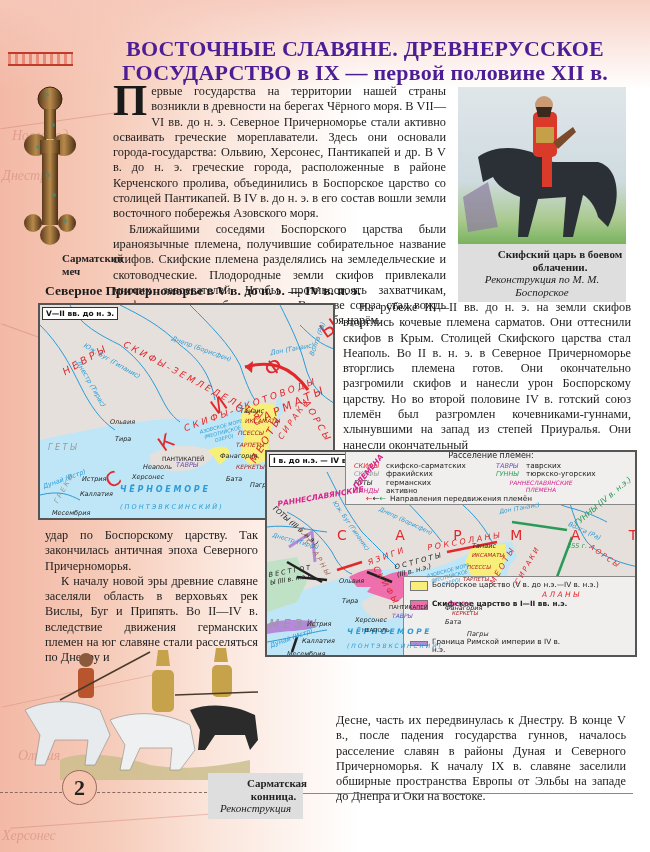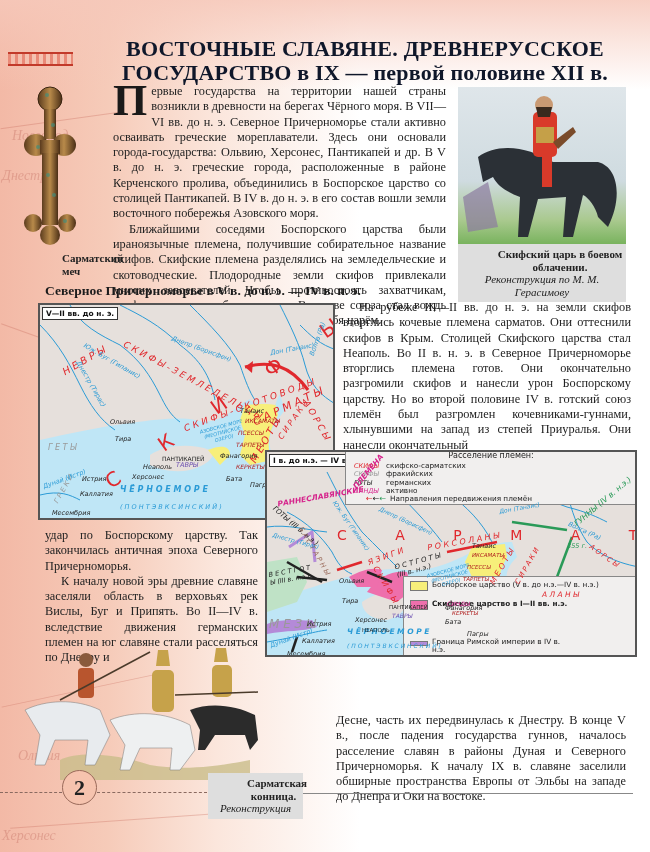--- a/index.html
+++ b/index.html
@@ -20,21 +20,21 @@
   }
   .bg-line { position: absolute; border-top: 1px solid rgba(200,110,95,0.35); }
   .bg-word { position: absolute; color: rgba(190,100,90,0.35); font-family: "Liberation Serif", serif; font-size: 14px; font-style: italic; }
   .ornament {
     position: absolute; left: 8px; top: 52px; width: 65px; height: 14px;
     border-top: 2px solid #c23a2a; border-bottom: 2px solid #c23a2a;
     background: repeating-linear-gradient(90deg, #e98a78 0 3px, transparent 3px 7px);
   }
   .title {
     position: absolute; left: 95px; top: 37px; width: 540px;
-    text-align: center; color: #0f172a;
+    text-align: center; color: #4c1d95;
     font-family: "Liberation Serif", serif; font-weight: bold;
     font-size: 22px; line-height: 24px; letter-spacing: 0.2px;
   }
   .txt {
     position: absolute; font-family: "Liberation Serif", serif;
     font-size: 12.3px; line-height: 15.3px; color: #222; text-align: justify;
   }
   .txt p { text-indent: 16px; }
   .txt p.noind { text-indent: 0; }
   .dropcap {
@@ -165,21 +165,21 @@
     <circle cx="86" cy="18" r="9" fill="#c99a73"></circle>
     <path d="M78 20 L94 20 L92 30 L80 30 Z" fill="#3a2a1e"></path>
     <rect x="78" y="40" width="18" height="16" fill="#c5a048"></rect>
     <path d="M95 55 L115 40 L118 45 L100 62 Z" fill="#7a4b2a"></path>
     <rect x="84" y="70" width="10" height="30" fill="#d93a2a"></rect>
     <path d="M5 110 L30 95 L40 140 L10 145 Z" fill="#8c7aa0" opacity="0.7"></path>
   </svg>
 </div>
 <div class="caption-box" style="left:458px;top:244px;width:168px;">
   <span class="b">Скифский царь в боевом облачении.</span>
-  <span class="i">Реконструкция по М. М. Герасимову</span>
+  <span class="i">Реконструкция по М. М. Боспорское</span>
 </div>
 
 <div class="map-title">Северное Причерноморье в V в. до н. э. — IV в. н. э.</div>
 
 <div class="map1">
   <svg width="297" height="217" viewBox="0 0 297 217" style="position:absolute;left:0;top:0;">
 
     <path d="M0 135 C30 128 60 122 90 118 C120 114 140 112 155 115 C170 120 185 113 200 100 C215 90 230 85 240 90 L245 105 C235 118 225 130 232 150 L250 170 L255 217 L0 217 Z" fill="#bfe6f6"></path>
 
     <path d="M110 150 C125 140 150 138 170 145 C178 150 168 160 150 165 C135 168 120 165 110 160 Z" fill="#e6e0dc"></path>
@@ -279,20 +279,25 @@
 
   <div class="map-label-box">I в. до н.э. — IV в. н.э.</div>
 
   <div class="legend1">
     <div style="text-align:center;font-size:8px;">Расселение племён:</div>
     <div style="position:absolute;left:8px;top:10px;width:150px;">
       <div><span class="m red" style="position:static;display:inline-block;width:32px;font-size:6.5px;">СКИФЫ</span><span>скифско-сарматских</span></div>
       <div><span class="m gry" style="position:static;display:inline-block;width:32px;font-size:6.5px;">СКИФЫ</span><span>фракийских</span></div>
       <div><span class="m dark" style="position:static;display:inline-block;width:32px;font-size:6.5px;">ГОТЫ</span><span>германских</span></div>
       <div><span class="m mag" style="position:static;display:inline-block;width:32px;font-size:6.5px;">СИНДЫ</span><span>активно</span></div>
+    </div>
+    <div style="position:absolute;left:150px;top:10px;width:140px;">
+      <div><span class="m pur" style="position:static;display:inline-block;width:30px;font-size:6.5px;">ТАВРЫ</span><span>таврских</span></div>
+      <div><span class="m grn" style="position:static;display:inline-block;width:30px;font-size:6.5px;">ГУННЫ</span><span>тюркско-угорских</span></div>
+      <div><span class="m mag" style="position:static;display:inline-block;width:90px;font-size:6px;white-space:normal;text-align:center;line-height:7px;">РАННЕСЛАВЯНСКИЕ ПЛЕМЕНА</span></div>
     </div>
     <div style="position:absolute;left:20px;top:43px;">
       <span style="color:#e0282d;font-size:8px;">←</span><span style="color:#222;font-size:8px;">←</span><span style="color:#2a9a58;font-size:8px;margin-right:4px;">←</span><span>Направления передвижения племён</span>
     </div>
   </div>
 
   <div class="legend2">
     <div style="position:absolute;left:6px;top:4px;width:222px;"><span class="sw" style="background:#f7ef7a;"></span><span style="display:inline-block;width:190px;">Боспорское царство (V в. до н.э.—IV в. н.э.)</span></div>
     <div style="position:absolute;left:6px;top:23px;width:222px;"><span class="sw" style="background:#ee6fac;"></span><span style="display:inline-block;width:150px;font-weight:bold;">Скифское царство в I—II вв. н.э.</span></div>
     <div style="position:absolute;left:6px;top:61px;width:222px;"><span class="sw" style="background:#b48ad8;height:5px;margin-top:3px;"></span><span style="display:inline-block;width:140px;">Граница Римской империи в IV в. н.э.</span></div>

